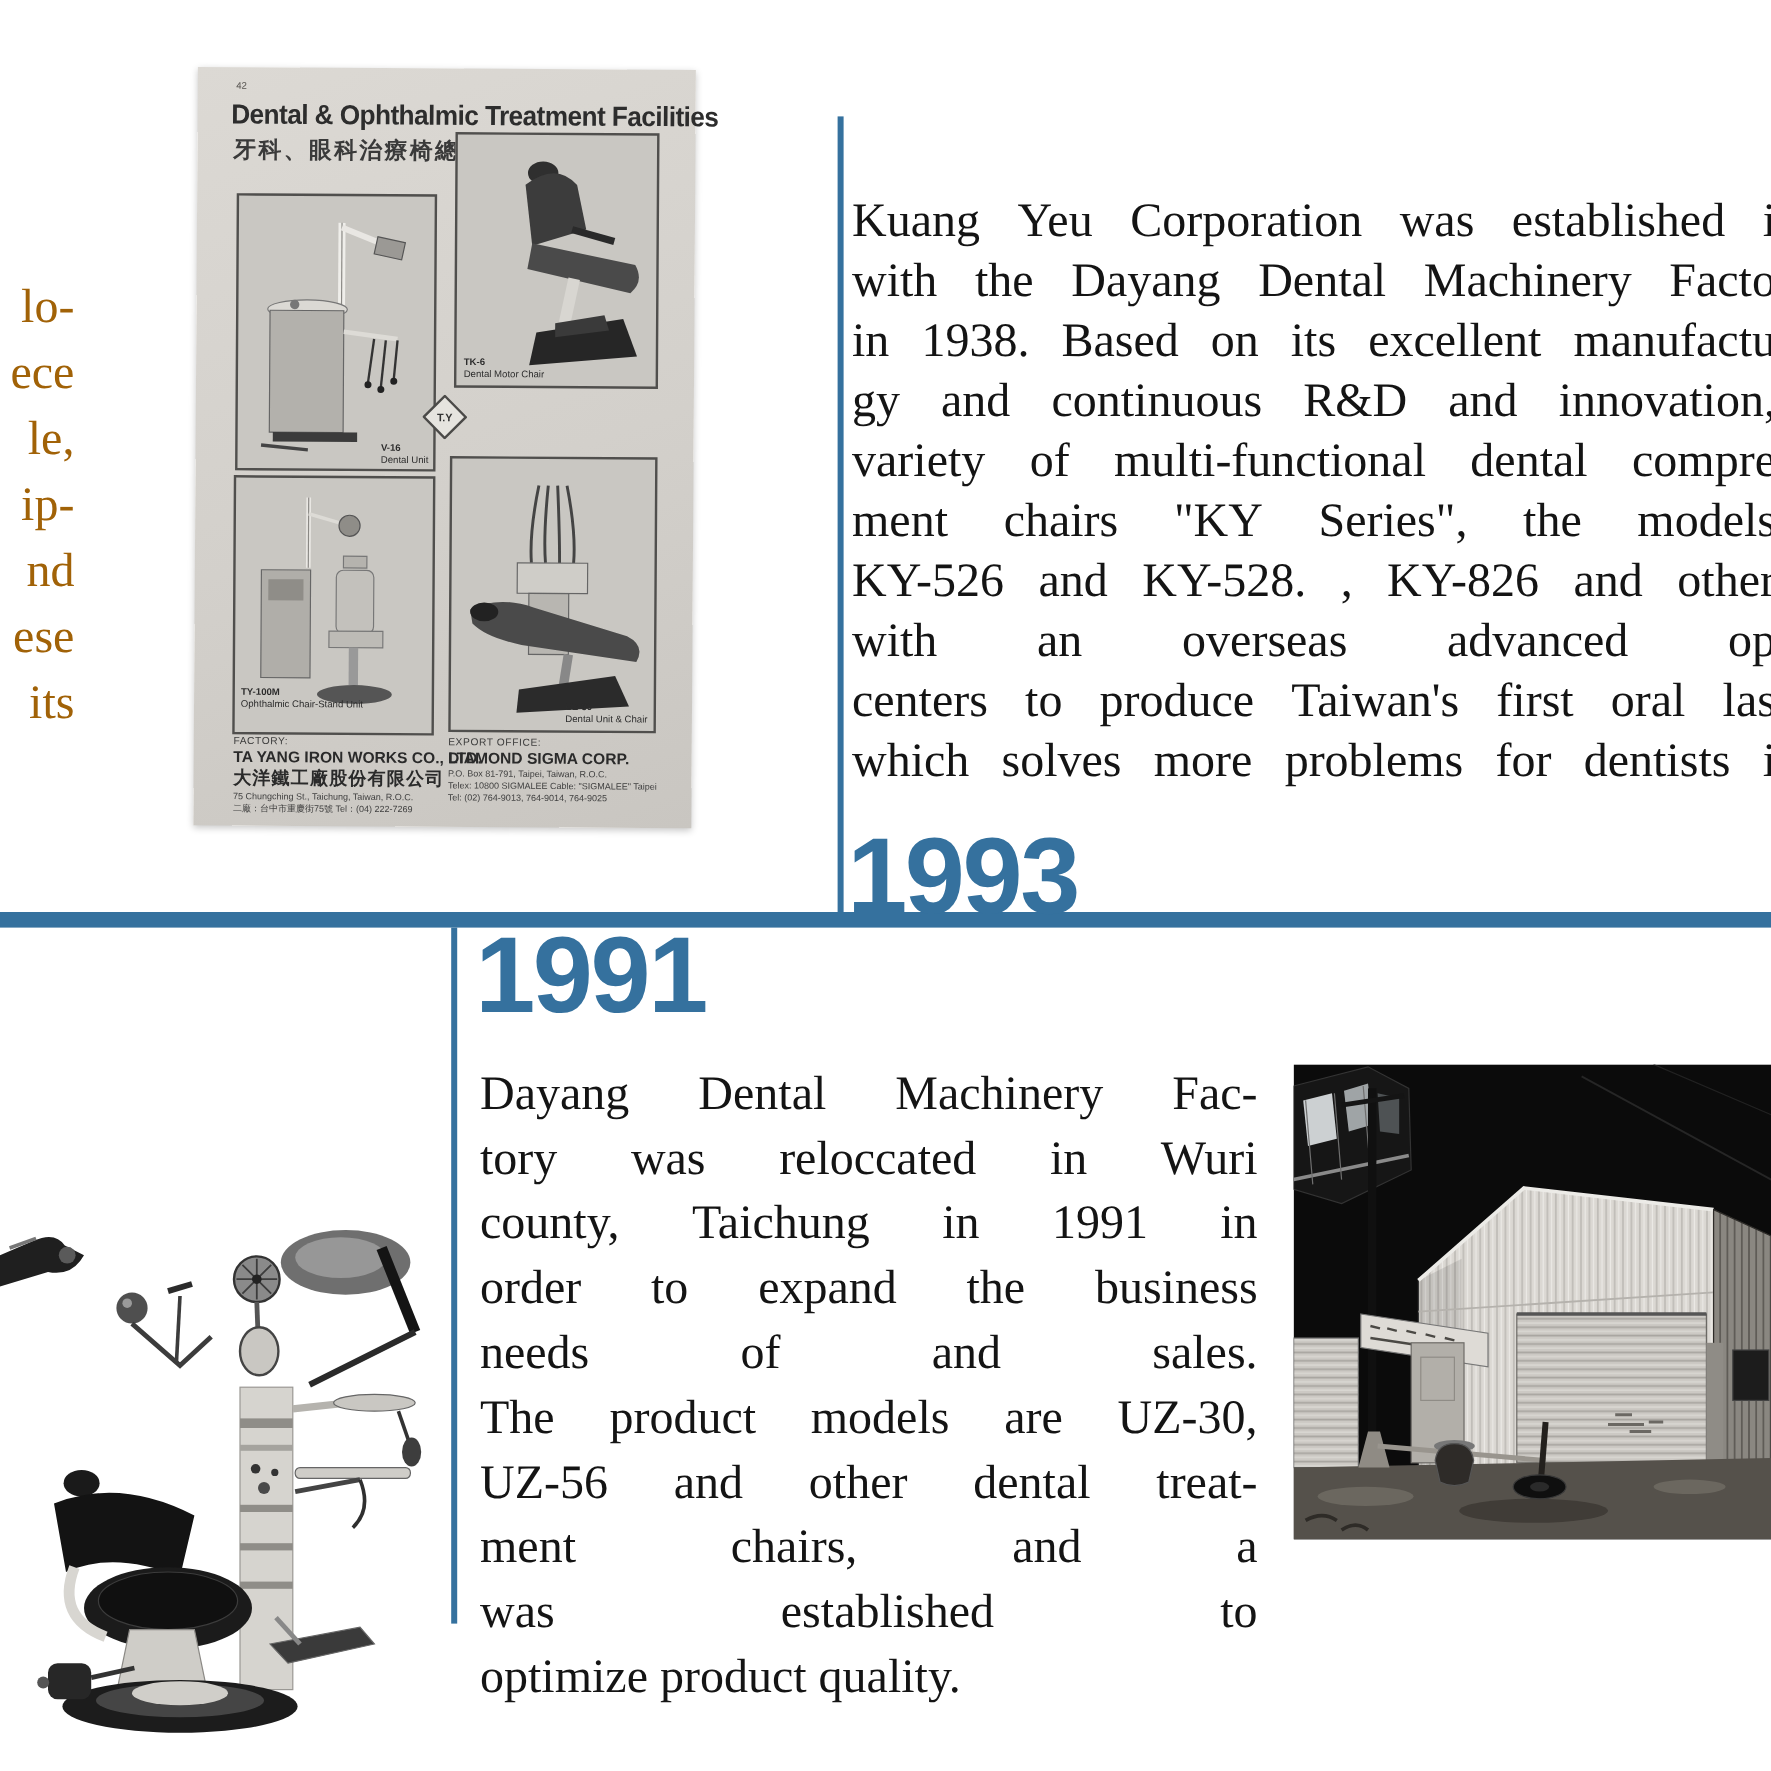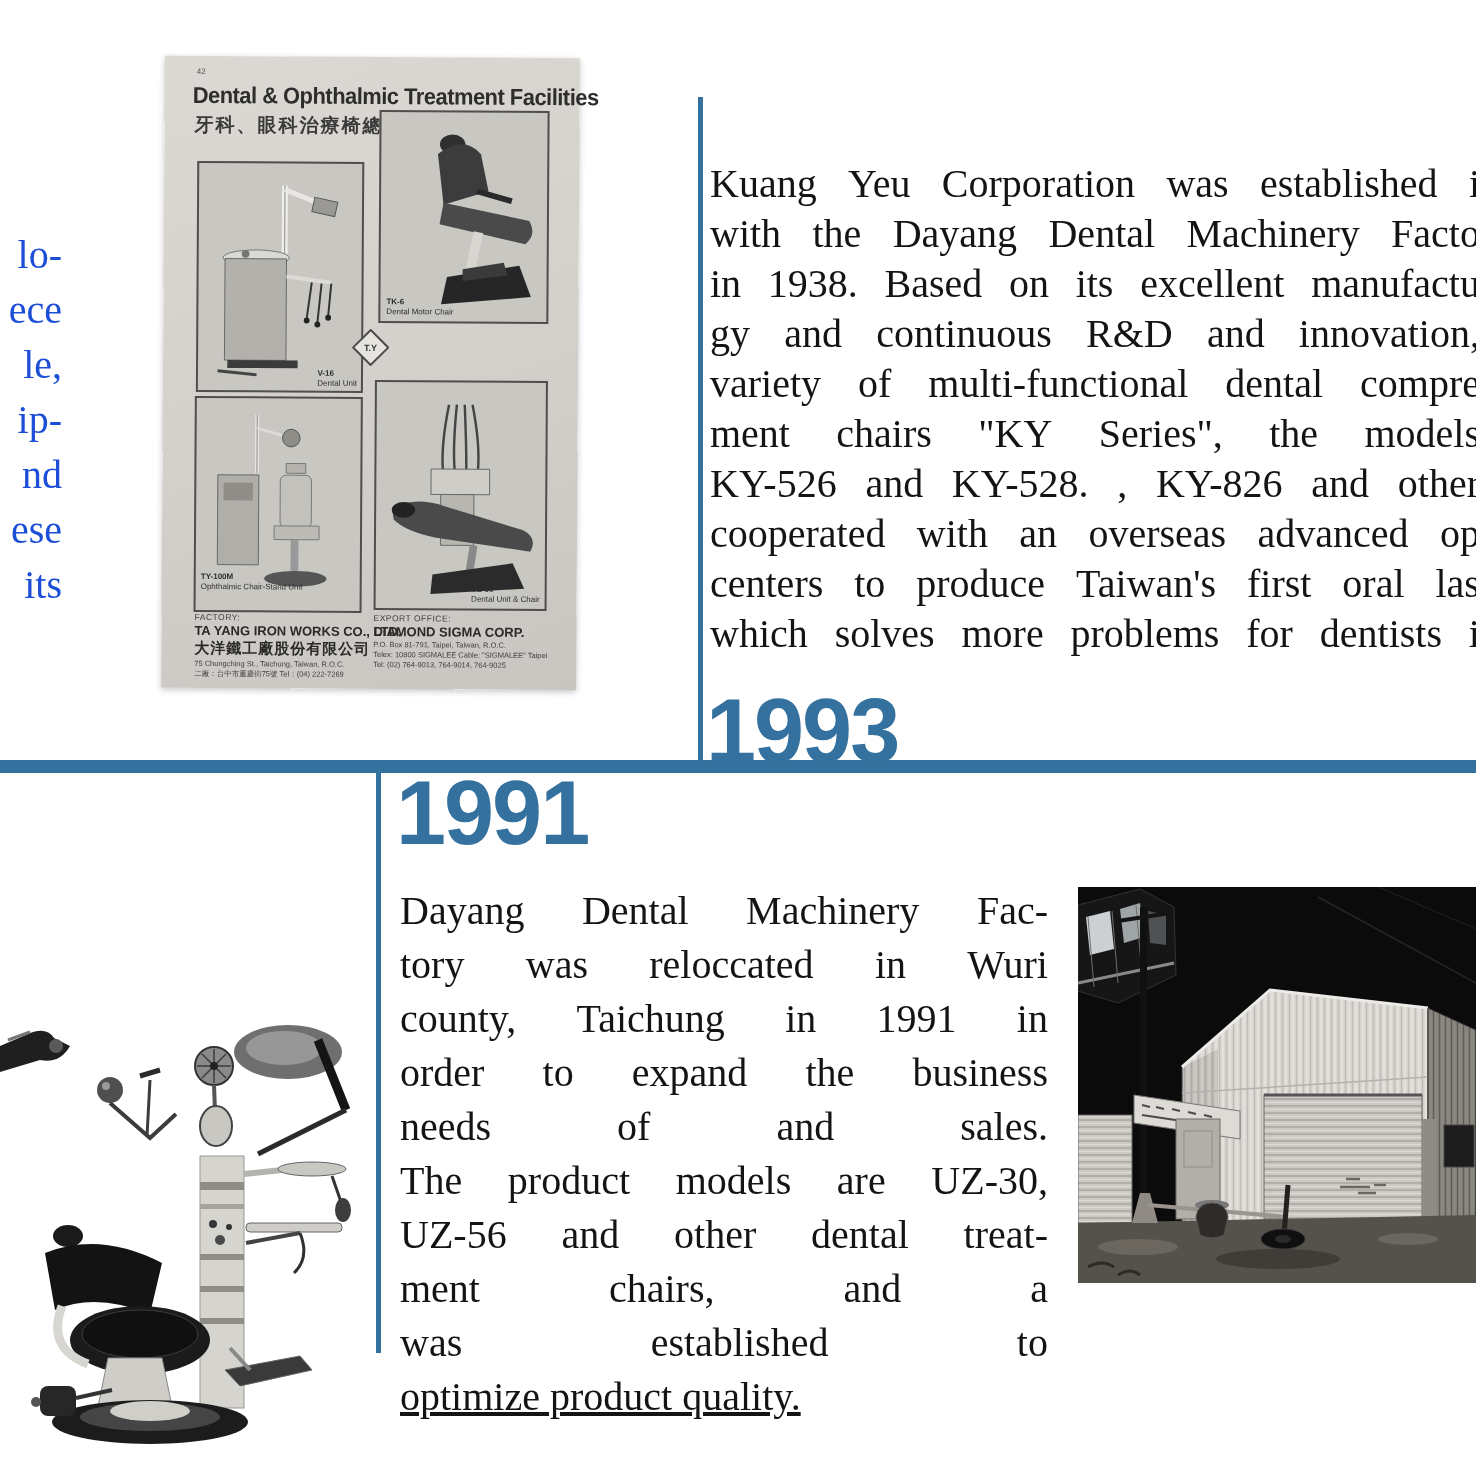--- a/index.html
+++ b/index.html
@@ -16,23 +16,23 @@
         font-size:90px;line-height:1;color:#35719E;letter-spacing:-2px;}
   .y1993{left:706px;top:686px;}
   .y1991{left:396px;top:768px;}
   
   .para{position:absolute;font-size:40px;color:#141414;}
   .para-1993{left:710px;top:159px;width:770px;}
   .para-1993 .jline{height:50px;line-height:50px;}
   .para-1991{left:400px;top:884px;width:648px;}
   .para-1991 .jline{height:54px;line-height:54px;}
   .jline{display:flex;justify-content:space-between;white-space:pre;}
-  .jline.noj{display:block;text-decoration:underline;}
+  .jline.noj{display:block;}
   .left-frag{position:absolute;left:0;top:227px;width:62px;text-align:right;
-             font-size:40px;line-height:55px;color:#1d4ed8;}
+             font-size:40px;line-height:55px;color:#a16207;}
   
   .flyer{position:absolute;left:163px;top:57px;width:415px;height:632px;
          background:linear-gradient(160deg,#dcd9d4 0%,#d3d0cb 55%,#c9c6c1 100%);
          transform:rotate(.35deg);box-shadow:0 2px 6px rgba(0,0,0,.22);}
   .b-pagenum{position:absolute;left:32px;top:11px;font:8px "Liberation Sans",sans-serif;color:#55524e;}
   .b-title{position:absolute;left:28px;top:26px;font-family:"Liberation Sans",sans-serif;
            font-weight:700;font-size:23px;color:#2d2d2d;letter-spacing:-.5px;
            transform:scaleX(.95);transform-origin:left top;white-space:nowrap;}
   .b-sub{position:absolute;left:30px;top:56px;font-weight:700;font-size:19px;
          color:#3a3a3a;letter-spacing:2px;white-space:nowrap;}
@@ -189,21 +189,21 @@
 <div class="year y1991">1991</div>
 
 <div class="para para-1993" id="para1993">
     <div class="jline"><span>Kuang</span><span>Yeu</span><span>Corporation</span><span>was</span><span>established</span><span>i</span></div>
     <div class="jline"><span>with</span><span>the</span><span>Dayang</span><span>Dental</span><span>Machinery</span><span>Facto</span></div>
     <div class="jline"><span>in</span><span>1938.</span><span>Based</span><span>on</span><span>its</span><span>excellent</span><span>manufactu</span></div>
     <div class="jline"><span>gy</span><span>and</span><span>continuous</span><span>R&amp;D</span><span>and</span><span>innovation,</span></div>
     <div class="jline"><span>variety</span><span>of</span><span>multi-functional</span><span>dental</span><span>compre</span></div>
     <div class="jline"><span>ment</span><span>chairs</span><span>"KY</span><span>Series",</span><span>the</span><span>models</span></div>
     <div class="jline"><span>KY-526</span><span>and</span><span>KY-528.</span><span>,</span><span>KY-826</span><span>and</span><span>other</span></div>
-    <div class="jline"><span>cooperated</span><span>with</span><span>an</span><span>overseas</span><span>advanced</span><span>op</span></div>
+    <div class="jline"><span>with</span><span>an</span><span>overseas</span><span>advanced</span><span>op</span></div>
     <div class="jline"><span>centers</span><span>to</span><span>produce</span><span>Taiwan's</span><span>first</span><span>oral</span><span>las</span></div>
     <div class="jline"><span>which</span><span>solves</span><span>more</span><span>problems</span><span>for</span><span>dentists</span><span>i</span></div>
   </div>
 <div class="para para-1991" id="para1991">
     <div class="jline"><span>Dayang</span><span>Dental</span><span>Machinery</span><span>Fac-</span></div>
     <div class="jline"><span>tory</span><span>was</span><span>reloccated</span><span>in</span><span>Wuri</span></div>
     <div class="jline"><span>county,</span><span>Taichung</span><span>in</span><span>1991</span><span>in</span></div>
     <div class="jline"><span>order</span><span>to</span><span>expand</span><span>the</span><span>business</span></div>
     <div class="jline"><span>needs</span><span>of</span><span>and</span><span>sales.</span></div>
     <div class="jline"><span>The</span><span>product</span><span>models</span><span>are</span><span>UZ-30,</span></div>

